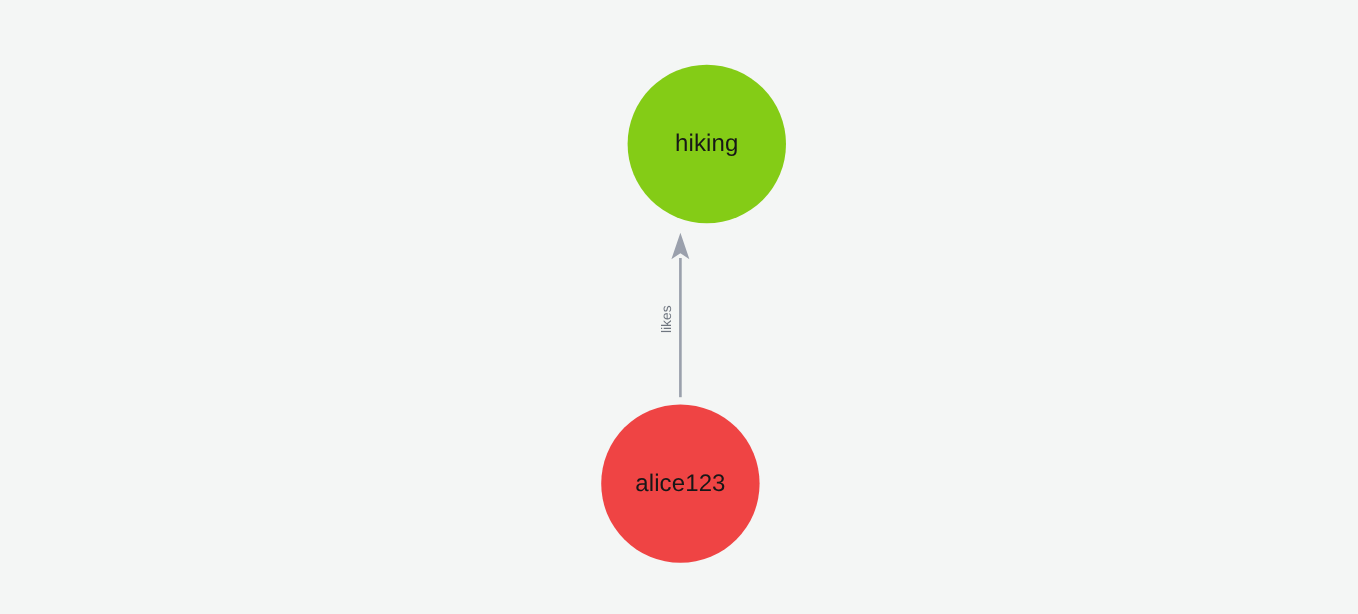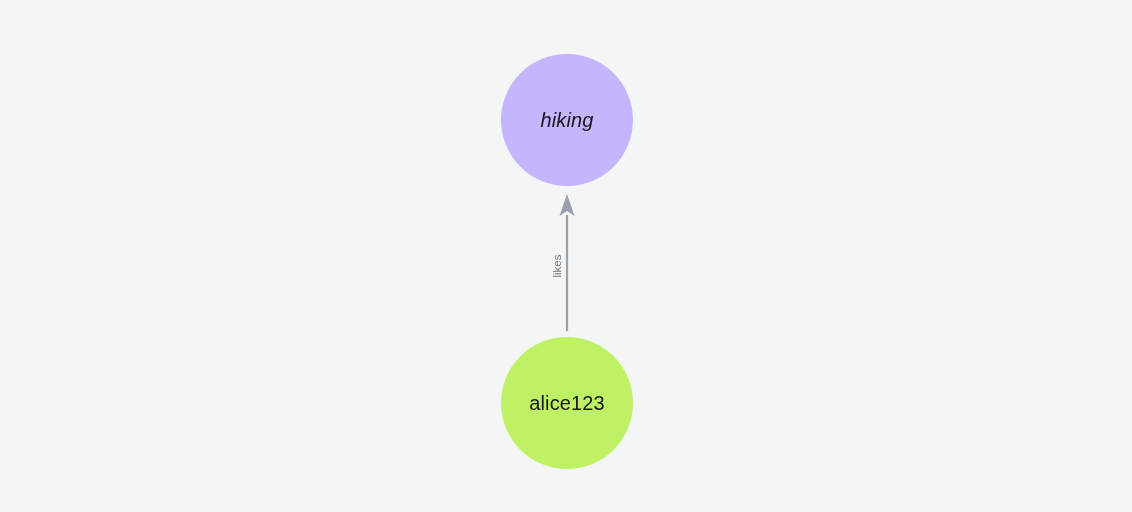--- a/index.html
+++ b/index.html
@@ -29,33 +29,32 @@
   }
   .graph-node .node-label {
     font-size: 20px;
     color: #171717;
     font-family: "Liberation Sans", sans-serif;
     letter-spacing: 0.1px;
     white-space: nowrap;
     user-select: none;
   }
   #node-hiking {
-    left: 501px;
+    left: 523px;
     top: 54px;
     width: 132px;
     height: 132px;
-    background: #c4b5fd;
-    font-style: italic;
+    background: #84cc16;
   }
   #node-alice123 {
     left: 501px;
     top: 337px;
     width: 132px;
     height: 132px;
-    background: #bef264;
+    background: #ef4444;
   }
   #edge-layer {
     position: absolute;
     left: 0;
     top: 0;
     width: 1132px;
     height: 512px;
     pointer-events: none;
   }
   .edge-label {

